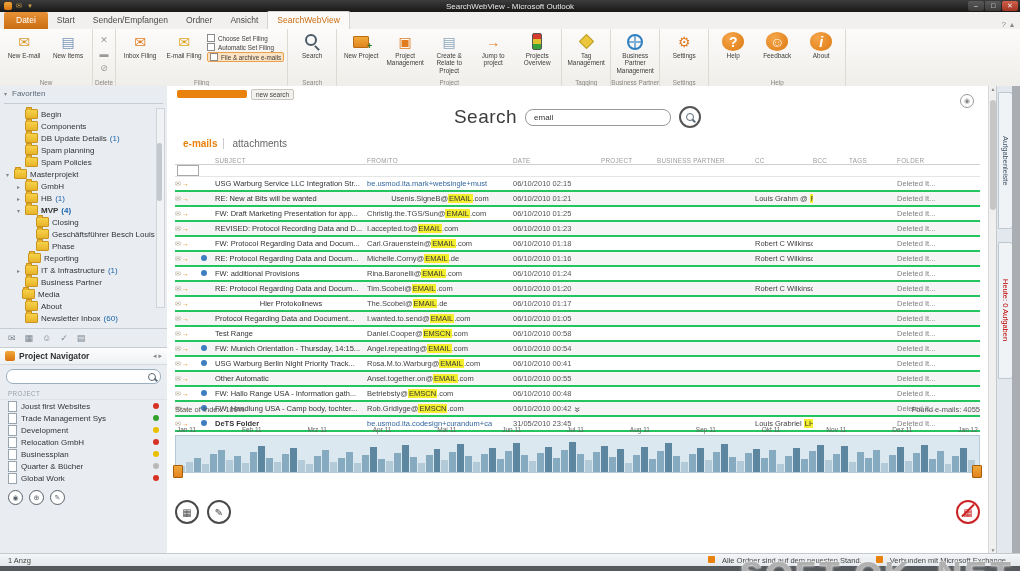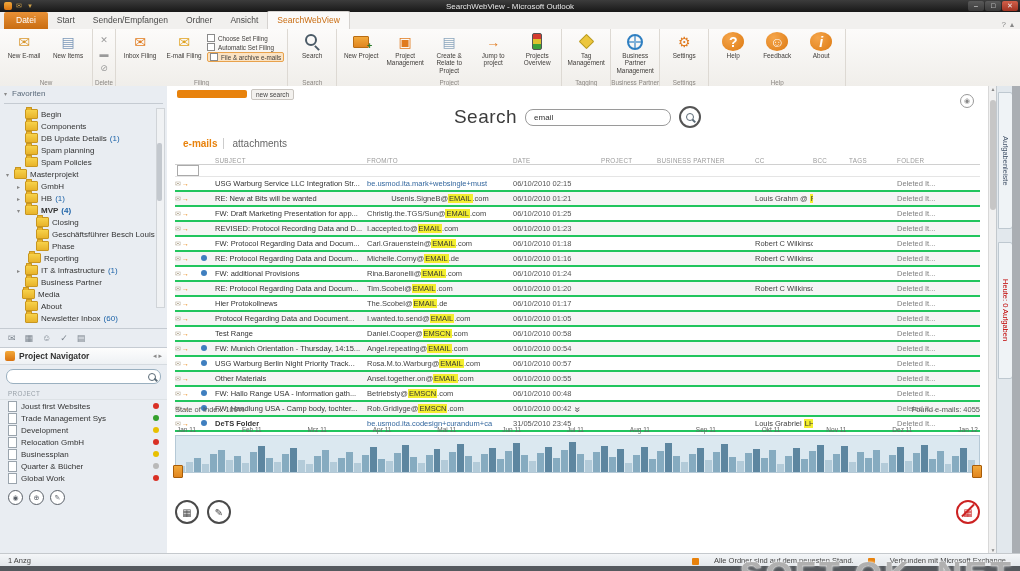--- a/index.html
+++ b/index.html
@@ -178,21 +178,21 @@
   .vtab{position:absolute;left:1px;width:13px;border:1px solid #bec8d0;background:#eff3f6;
     border-radius:0 3px 3px 0;display:flex;align-items:center;justify-content:center;}
   .vtext{writing-mode:vertical-rl;font-size:7.5px;white-space:nowrap;}
   #frameright{position:absolute;left:1012px;top:0;width:8px;height:467px;background:#aaaeb3;}
   
   #statusbar{position:absolute;left:0;top:553px;width:1020px;height:13px;
     background:linear-gradient(#f4f6f8,#e2e6ea);border-top:1px solid #c5c9cd;
     display:flex;align-items:center;font-size:7.5px;color:#444;}
   #statusleft{margin-left:8px;}
   #statusitems{margin-left:auto;display:flex;gap:14px;margin-right:14px;align-items:center;}
-  .schip{display:flex;align-items:flex-end;gap:15px;white-space:nowrap;}
+  .schip{display:flex;align-items:flex-start;gap:7px;white-space:nowrap;}
   .schip .sic{width:7px;height:7px;background:#e8820c;border-radius:1px;flex:none;}
   #bottomedge{position:absolute;left:0;top:566px;width:1020px;height:5px;background:#55595e;}
   
   #watermark{position:absolute;right:6px;top:522px;font-size:34px;font-weight:bold;
     color:rgba(150,150,150,0.75);text-shadow:0 0 3px #fff,0 0 1px #fff;letter-spacing:3px;
     z-index:50;pointer-events:none;margin-top:32px;}
 </style>
 </head>
 <body>
 
@@ -668,21 +668,21 @@
               <div class="cell" style="width: 56px;"></div>
               <div class="cell" style="width: 98px;"></div>
               <div class="cell ccc" style="width: 58px;"><span>Robert C Wilkinson</span></div>
               <div class="cell" style="width: 36px;"></div>
               <div class="cell" style="width: 48px;"></div>
               <div class="cell folderc" style="width: 70px;">Deleted It...</div>
             </div>
             <div class="trow">
               <div class="cell" style="width: 26px;"><span class="envico">✉</span><span class="arrow">→</span></div>
               <div class="cell" style="width: 14px;"></div>
-              <div class="cell subj" style="width: 152px;">Hier Protokollnews</div>
+              <div class="cell subj" style="width: 152px; text-align: center;">Hier Protokollnews</div>
               <div class="cell fromc" style="width: 146px;"><span>The.Scobel@</span><span class="hlY">EMAIL</span><span>.de</span></div>
               <div class="cell datec" style="width: 88px;">06/10/2010 01:17</div>
               <div class="cell" style="width: 56px;"></div>
               <div class="cell" style="width: 98px;"></div>
               <div class="cell ccc" style="width: 58px;"><span></span></div>
               <div class="cell" style="width: 36px;"></div>
               <div class="cell" style="width: 48px;"></div>
               <div class="cell folderc" style="width: 70px;">Deleted It...</div>
             </div>
             <div class="trow">
@@ -722,32 +722,32 @@
               <div class="cell ccc" style="width: 58px;"><span></span></div>
               <div class="cell" style="width: 36px;"></div>
               <div class="cell" style="width: 48px;"></div>
               <div class="cell folderc" style="width: 70px;">Deleted It...</div>
             </div>
             <div class="trow">
               <div class="cell" style="width: 26px;"><span class="envico">✉</span><span class="arrow">→</span></div>
               <div class="cell" style="width: 14px;"><span class="attdot"></span></div>
               <div class="cell subj" style="width: 152px;">USG Warburg Berlin Night Priority Track...</div>
               <div class="cell fromc" style="width: 146px;"><span>Rosa.M.to.Warburg@</span><span class="hlY">EMAIL</span><span>.com</span></div>
-              <div class="cell datec" style="width: 88px;">06/10/2010 00:57</div>
+              <div class="cell datec" style="width: 88px;">06/10/2010 00:41</div>
               <div class="cell" style="width: 56px;"></div>
               <div class="cell" style="width: 98px;"></div>
               <div class="cell ccc" style="width: 58px;"><span></span></div>
               <div class="cell" style="width: 36px;"></div>
               <div class="cell" style="width: 48px;"></div>
               <div class="cell folderc" style="width: 70px;">Deleted It...</div>
             </div>
             <div class="trow">
               <div class="cell" style="width: 26px;"><span class="envico">✉</span><span class="arrow">→</span></div>
               <div class="cell" style="width: 14px;"></div>
-              <div class="cell subj" style="width: 152px;">Other Materials</div>
+              <div class="cell subj" style="width: 152px;">Other Automatic</div>
               <div class="cell fromc" style="width: 146px;"><span>Ansel.together.on@</span><span class="hlY">EMAIL</span><span>.com</span></div>
               <div class="cell datec" style="width: 88px;">06/10/2010 00:55</div>
               <div class="cell" style="width: 56px;"></div>
               <div class="cell" style="width: 98px;"></div>
               <div class="cell ccc" style="width: 58px;"><span></span></div>
               <div class="cell" style="width: 36px;"></div>
               <div class="cell" style="width: 48px;"></div>
               <div class="cell folderc" style="width: 70px;">Deleted It...</div>
             </div>
             <div class="trow">

